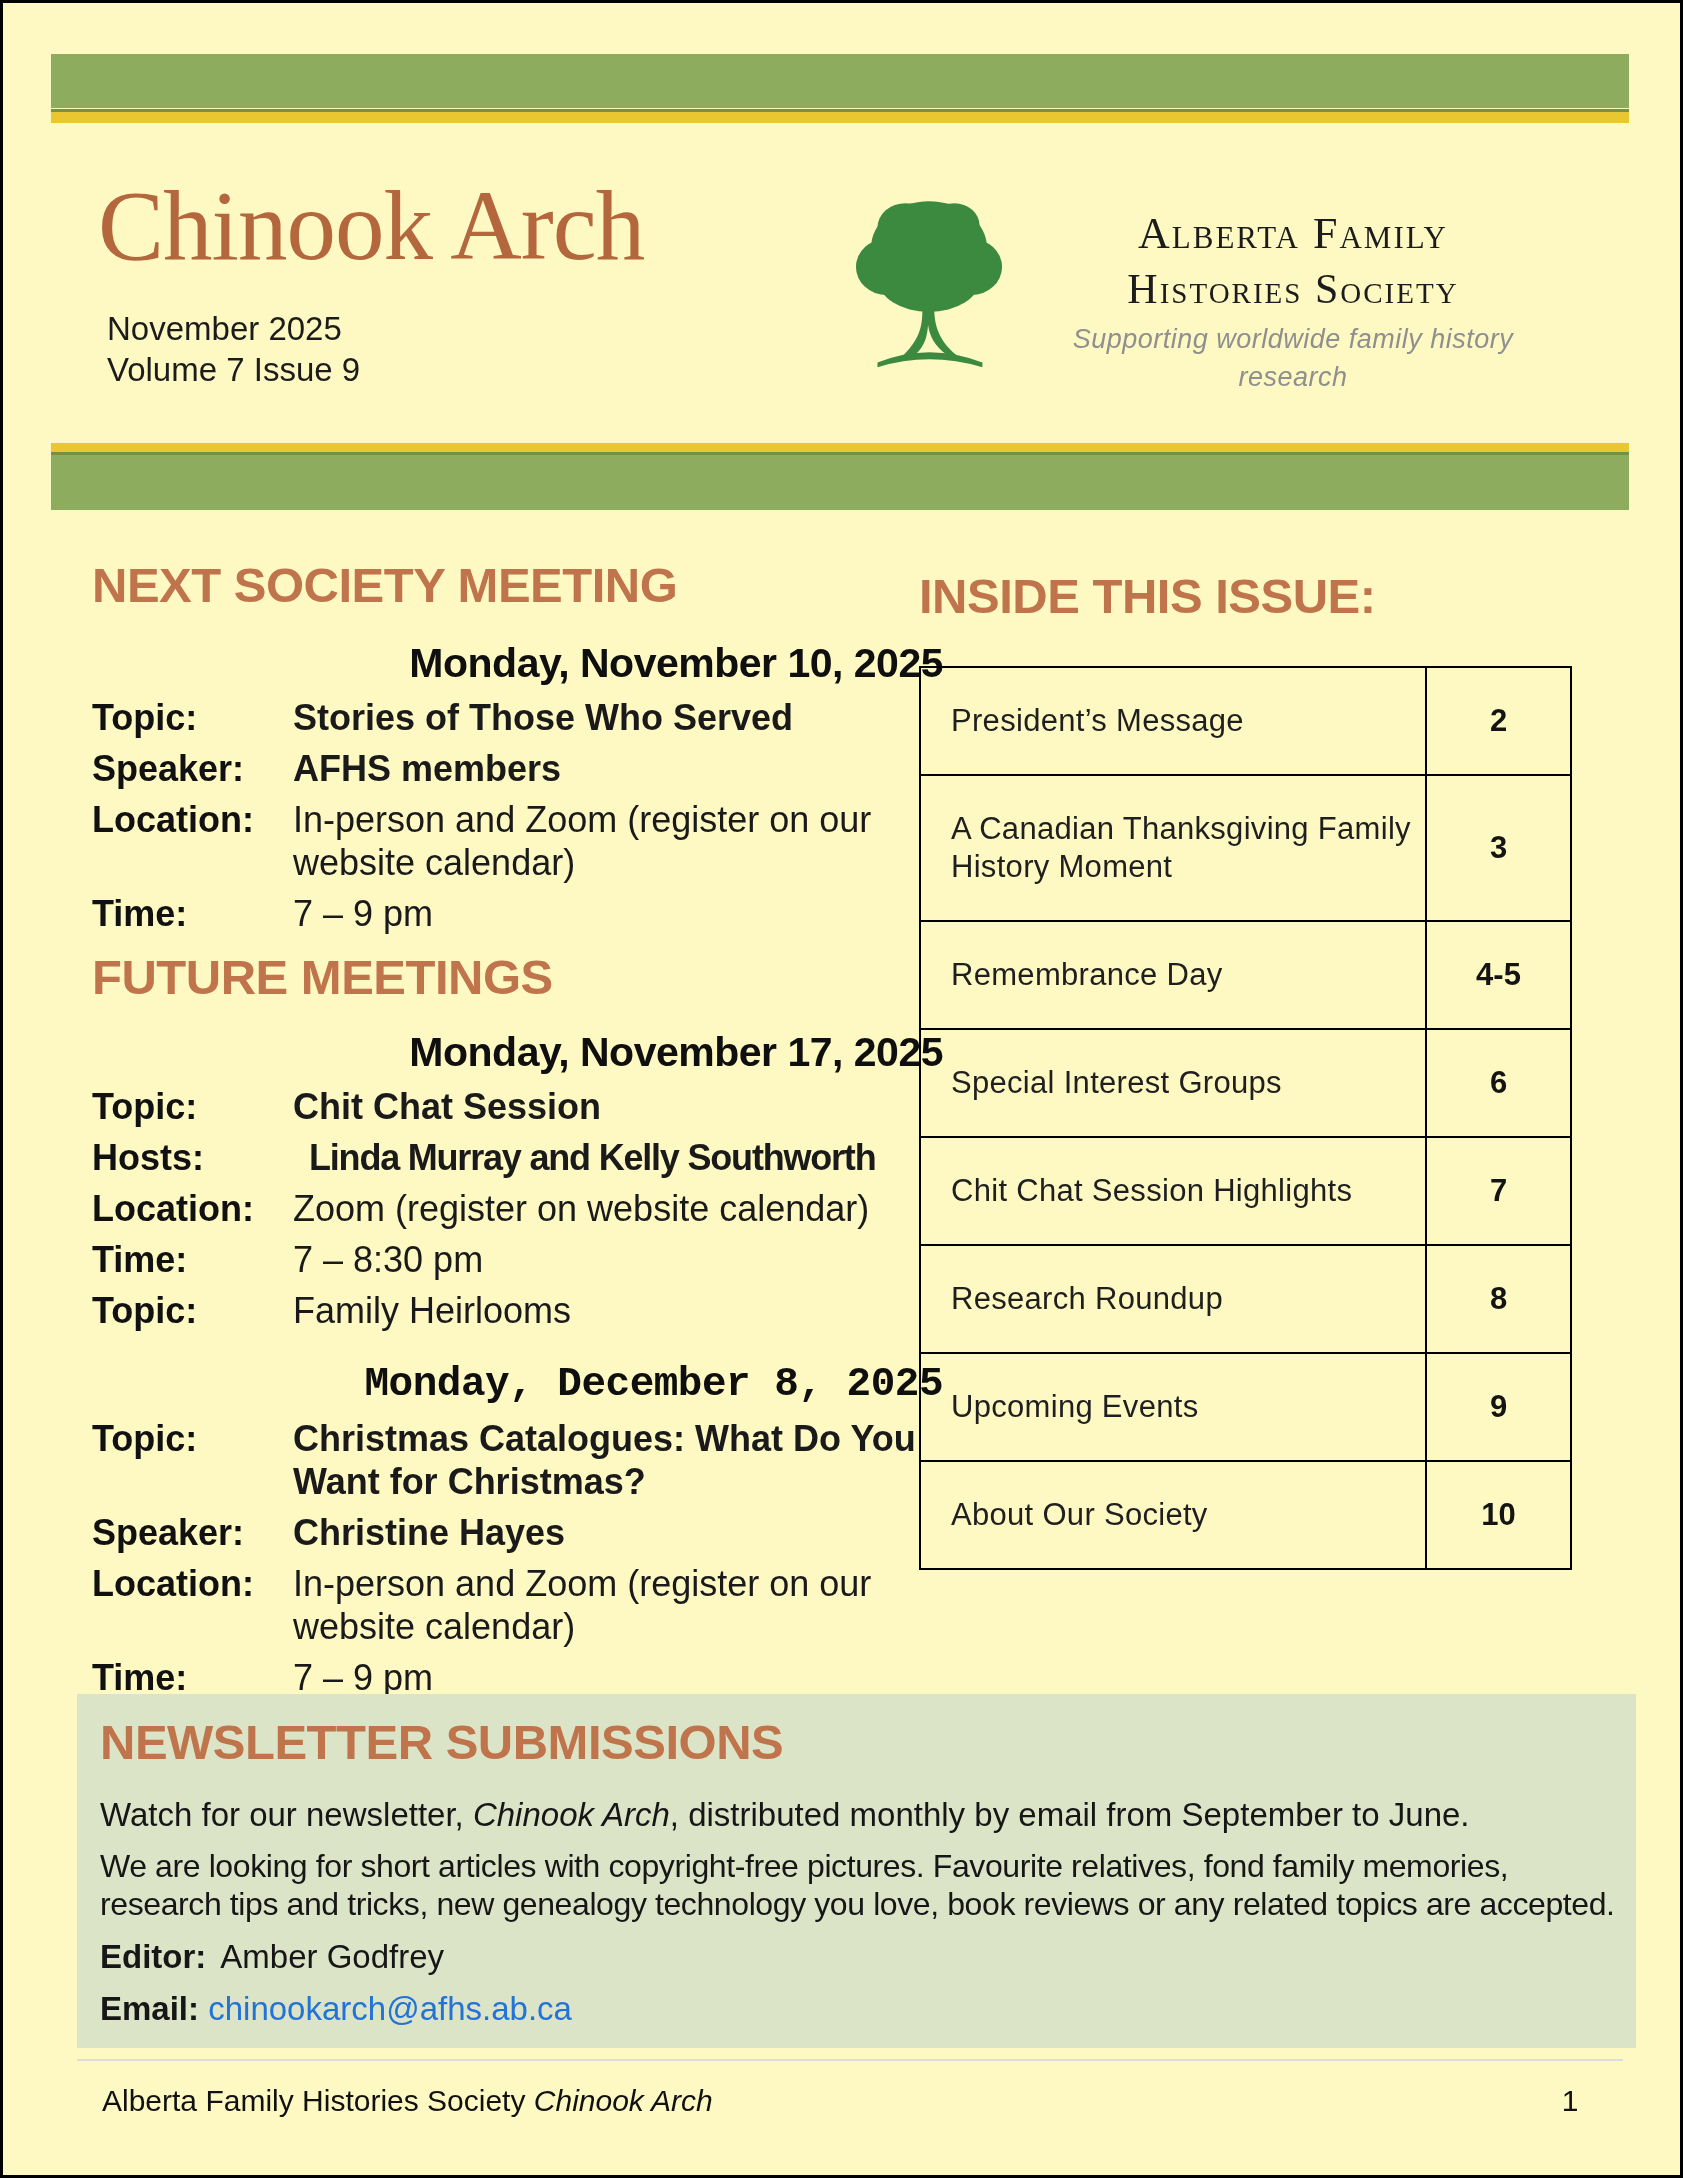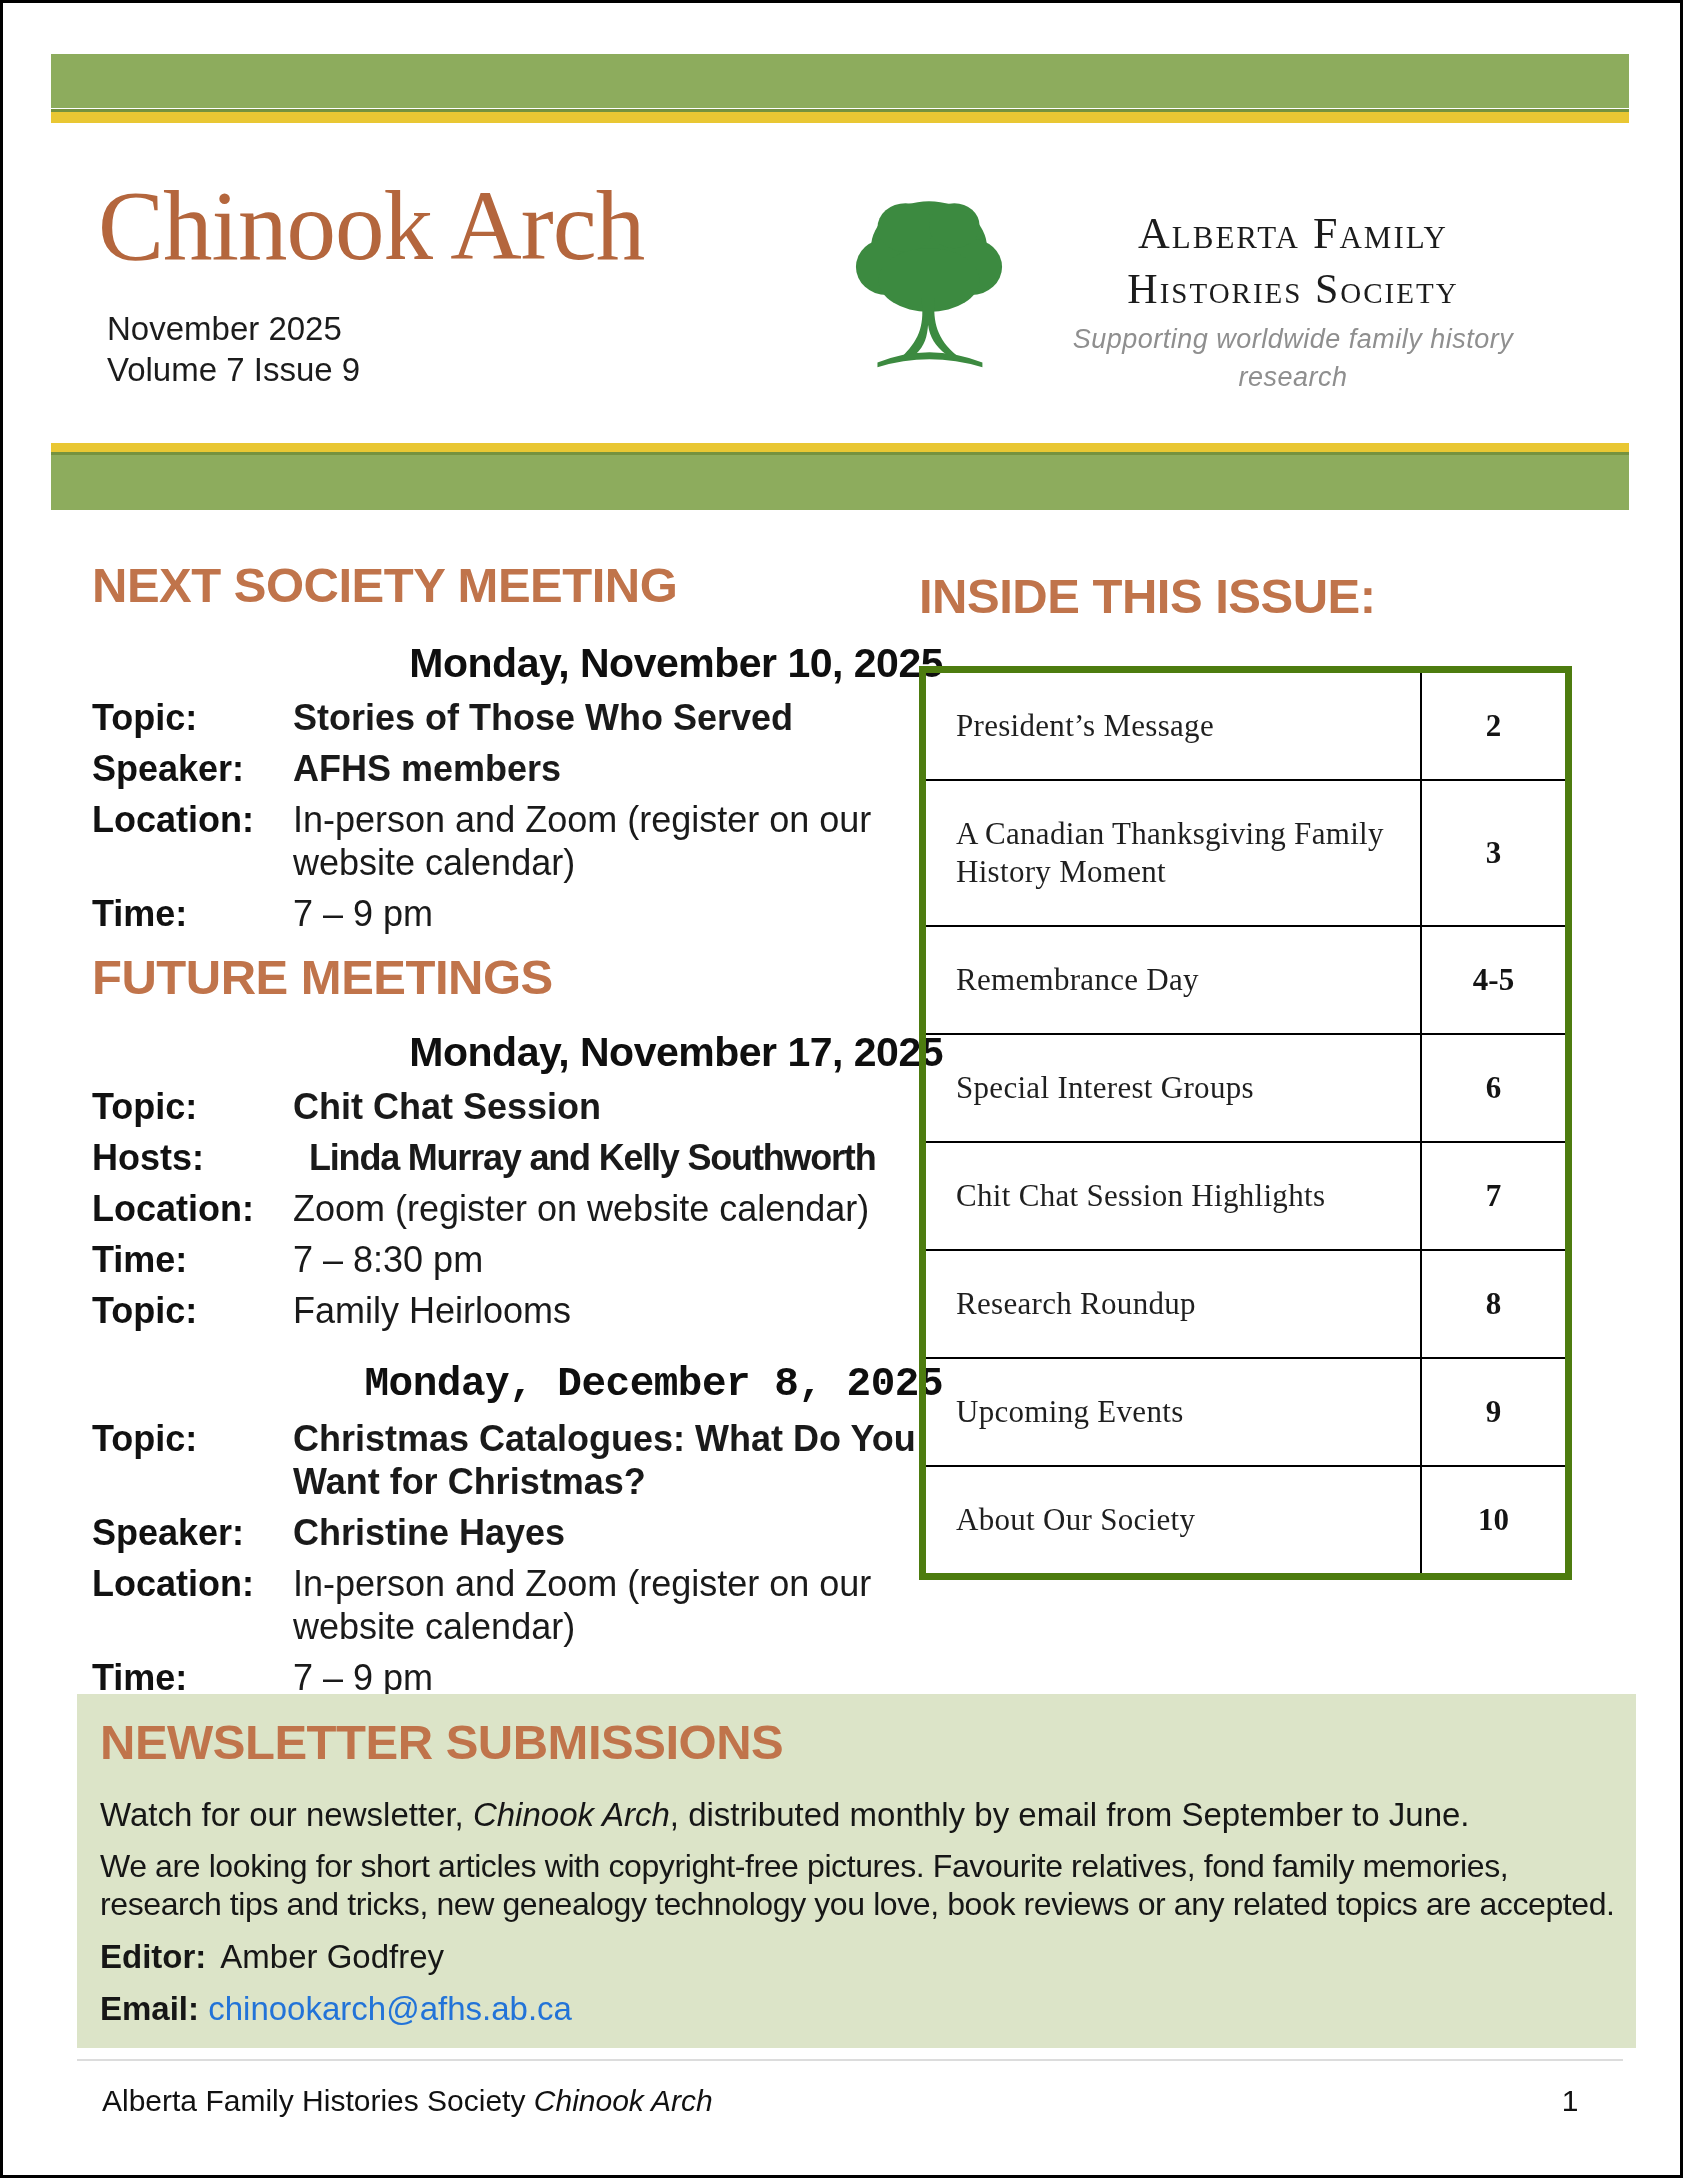--- a/index.html
+++ b/index.html
@@ -1,17 +1,17 @@
 <!DOCTYPE html>
 <html><head>
 <meta charset="utf-8">
 <style>
   html,body { margin:0; padding:0; background:#e8e8e8; }
   .page {
-    position:relative; width:1683px; height:2178px; background:#ffffff;
+    position:relative; width:1683px; height:2178px; background:#fef9c3;
     border:3px solid #000; box-sizing:border-box; overflow:hidden;
     font-family:"Liberation Sans", sans-serif; color:#141414;
   }
   
   .bar { position:absolute; left:48px; width:1578px; }
   .bar1-green  { top:51px;  height:54px; background:#8dac5d; }
   .bar1-dark   { top:106px; height:3px;  background:#75923f; }
   .bar1-yellow { top:109px; height:11px; background:#e9c733; }
   .bar2-yellow { top:440px; height:10px; background:#e9c733; }
   .bar2-dark   { top:449px; height:3px;  background:#75923f; }
@@ -57,21 +57,21 @@
   .meeting-date.spaced { margin-top:27px;font-family:Liberation Mono, monospace; }
   .detail { display:flex; margin-bottom:8px; font-size:36px; line-height:43px; }
   .detail .dlabel { width:201px; flex:none; font-weight:700; color:#111; }
   .detail .dvalue { width:634px; color:#1a1a1a; }
   .v-bold { font-weight:700; }
   .condensed { letter-spacing:-1.2px;margin-left:16px; }
 
   
   .right-col { position:absolute; left:916px; top:569px; width:655px; }
   #h2-toc { margin-bottom:45px; }
-  table.toc { border-collapse:collapse; width:653px; border:7px solid #4d7c0f;font-family:Liberation Serif, serif; }
+  table.toc { border-collapse:collapse; width:653px; border:2px solid #4d7c0f; }
   table.toc td { border:2px solid #000; }
   td.toc-title {
     padding:34px 12px 34px 30px; font-size:31px; line-height:38px;
     letter-spacing:0.3px; color:#1f1f1f;
   }
   td.toc-page { width:141px; text-align:center; font-weight:700; font-size:31px; }
 
   
   .subs {
     position:absolute; left:74px; top:1691px; width:1559px; height:354px;

